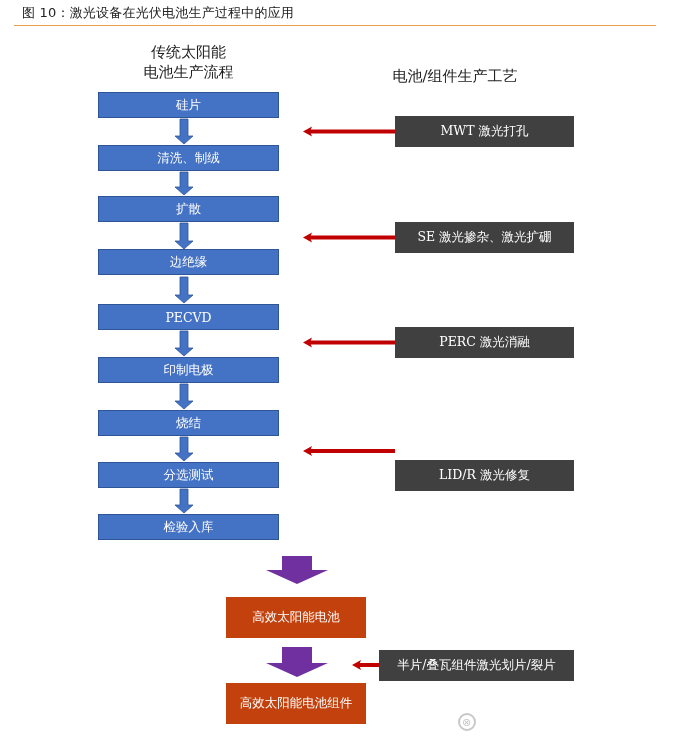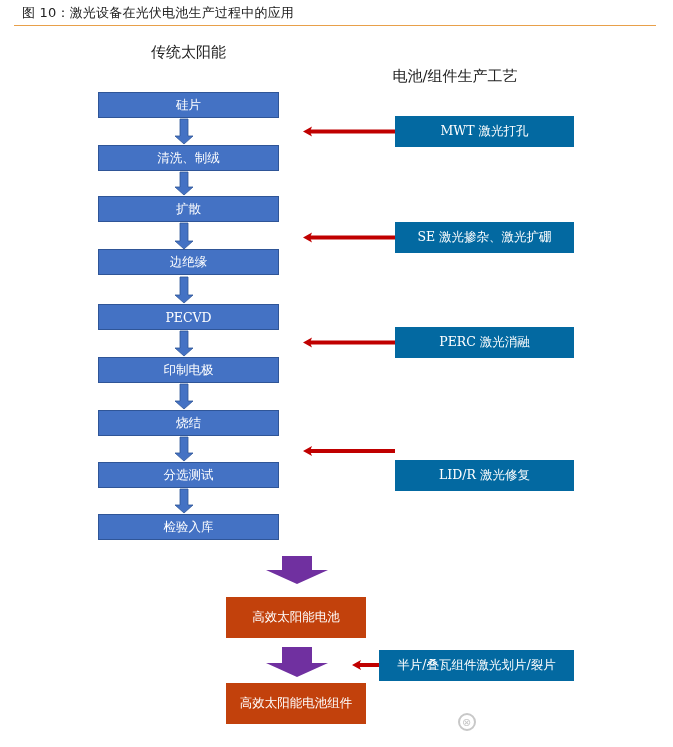--- a/index.html
+++ b/index.html
@@ -7,40 +7,41 @@
          font-family: "DejaVu Sans", "Liberation Sans", sans-serif; }
   .abs { position: absolute; }
   .fig-title { left: 22px; top: 4px; font-size: 13px; color: #222; letter-spacing: 0.2px; }
   .fig-rule { left: 14px; top: 25px; width: 642px; height: 1px; background: #e8a04a; }
   .col-head { font-family: "DejaVu Serif", "Liberation Serif", serif; font-size: 15px; color: #222;
               text-align: center; line-height: 20px; }
   .blue-box { left: 98px; width: 181px; height: 26px; background: #4472c4; border: 1px solid #2f5597;
               box-sizing: border-box; color: #fff; font-size: 12.5px; display: flex; align-items: center;
               justify-content: center; }
   .blue-box.latin { font-family: "DejaVu Serif", "Liberation Serif", serif; }
-  .red-box { left: 395px; width: 179px; height: 31px; background: #0369a1; color: #fff;
+  .red-box { left: 395px; width: 179px; height: 31px; background: #404040; color: #fff;
              font-family: "DejaVu Serif", "Liberation Serif", serif; font-size: 12.5px;
              display: flex; align-items: center; justify-content: center; box-sizing: border-box; }
   .purple-box { left: 226px; width: 140px; height: 41px; background: #c2410c; color: #fff;
                 font-size: 12.5px; display: flex; align-items: center; justify-content: center; }
   svg.overlay { position: absolute; left: 0; top: 0; }
   .watermark { left: 458px; top: 713px; font-size: 17px; color: #c8c8c8; letter-spacing: 1px;
                display: flex; align-items: center; gap: 4px; }
   .wm-logo { width: 18px; height: 18px; border: 2px solid #c8c8c8; border-radius: 50%;
              box-sizing: border-box; display: inline-flex; align-items: center; justify-content: center;
              font-size: 11px; color: #c8c8c8; }
 </style>
 </head>
 <body>
 
 <div class="abs fig-title">图 10：激光设备在光伏电池生产过程中的应用</div>
 <div class="abs fig-rule"></div>
 
 <div class="abs col-head" style="left:98px; top:42px; width:181px;">
   <div>传统太阳能</div>
+  <div>电池生产流程</div>
 </div>
 <div class="abs col-head" style="left:365px; top:66px; width:180px;">
   <div>电池/组件生产工艺</div>
 </div>
 
 <svg class="overlay" width="673" height="747">
 
   <g fill="#4472c4" stroke="#2f5597" stroke-width="0.8" id="blue-arrows">
       <polygon points="180,119 188,119 188,136 193,136 184,144 175,136 180,136"></polygon>
       <polygon points="180,172 188,172 188,187 193,187 184,195 175,187 180,187"></polygon>

